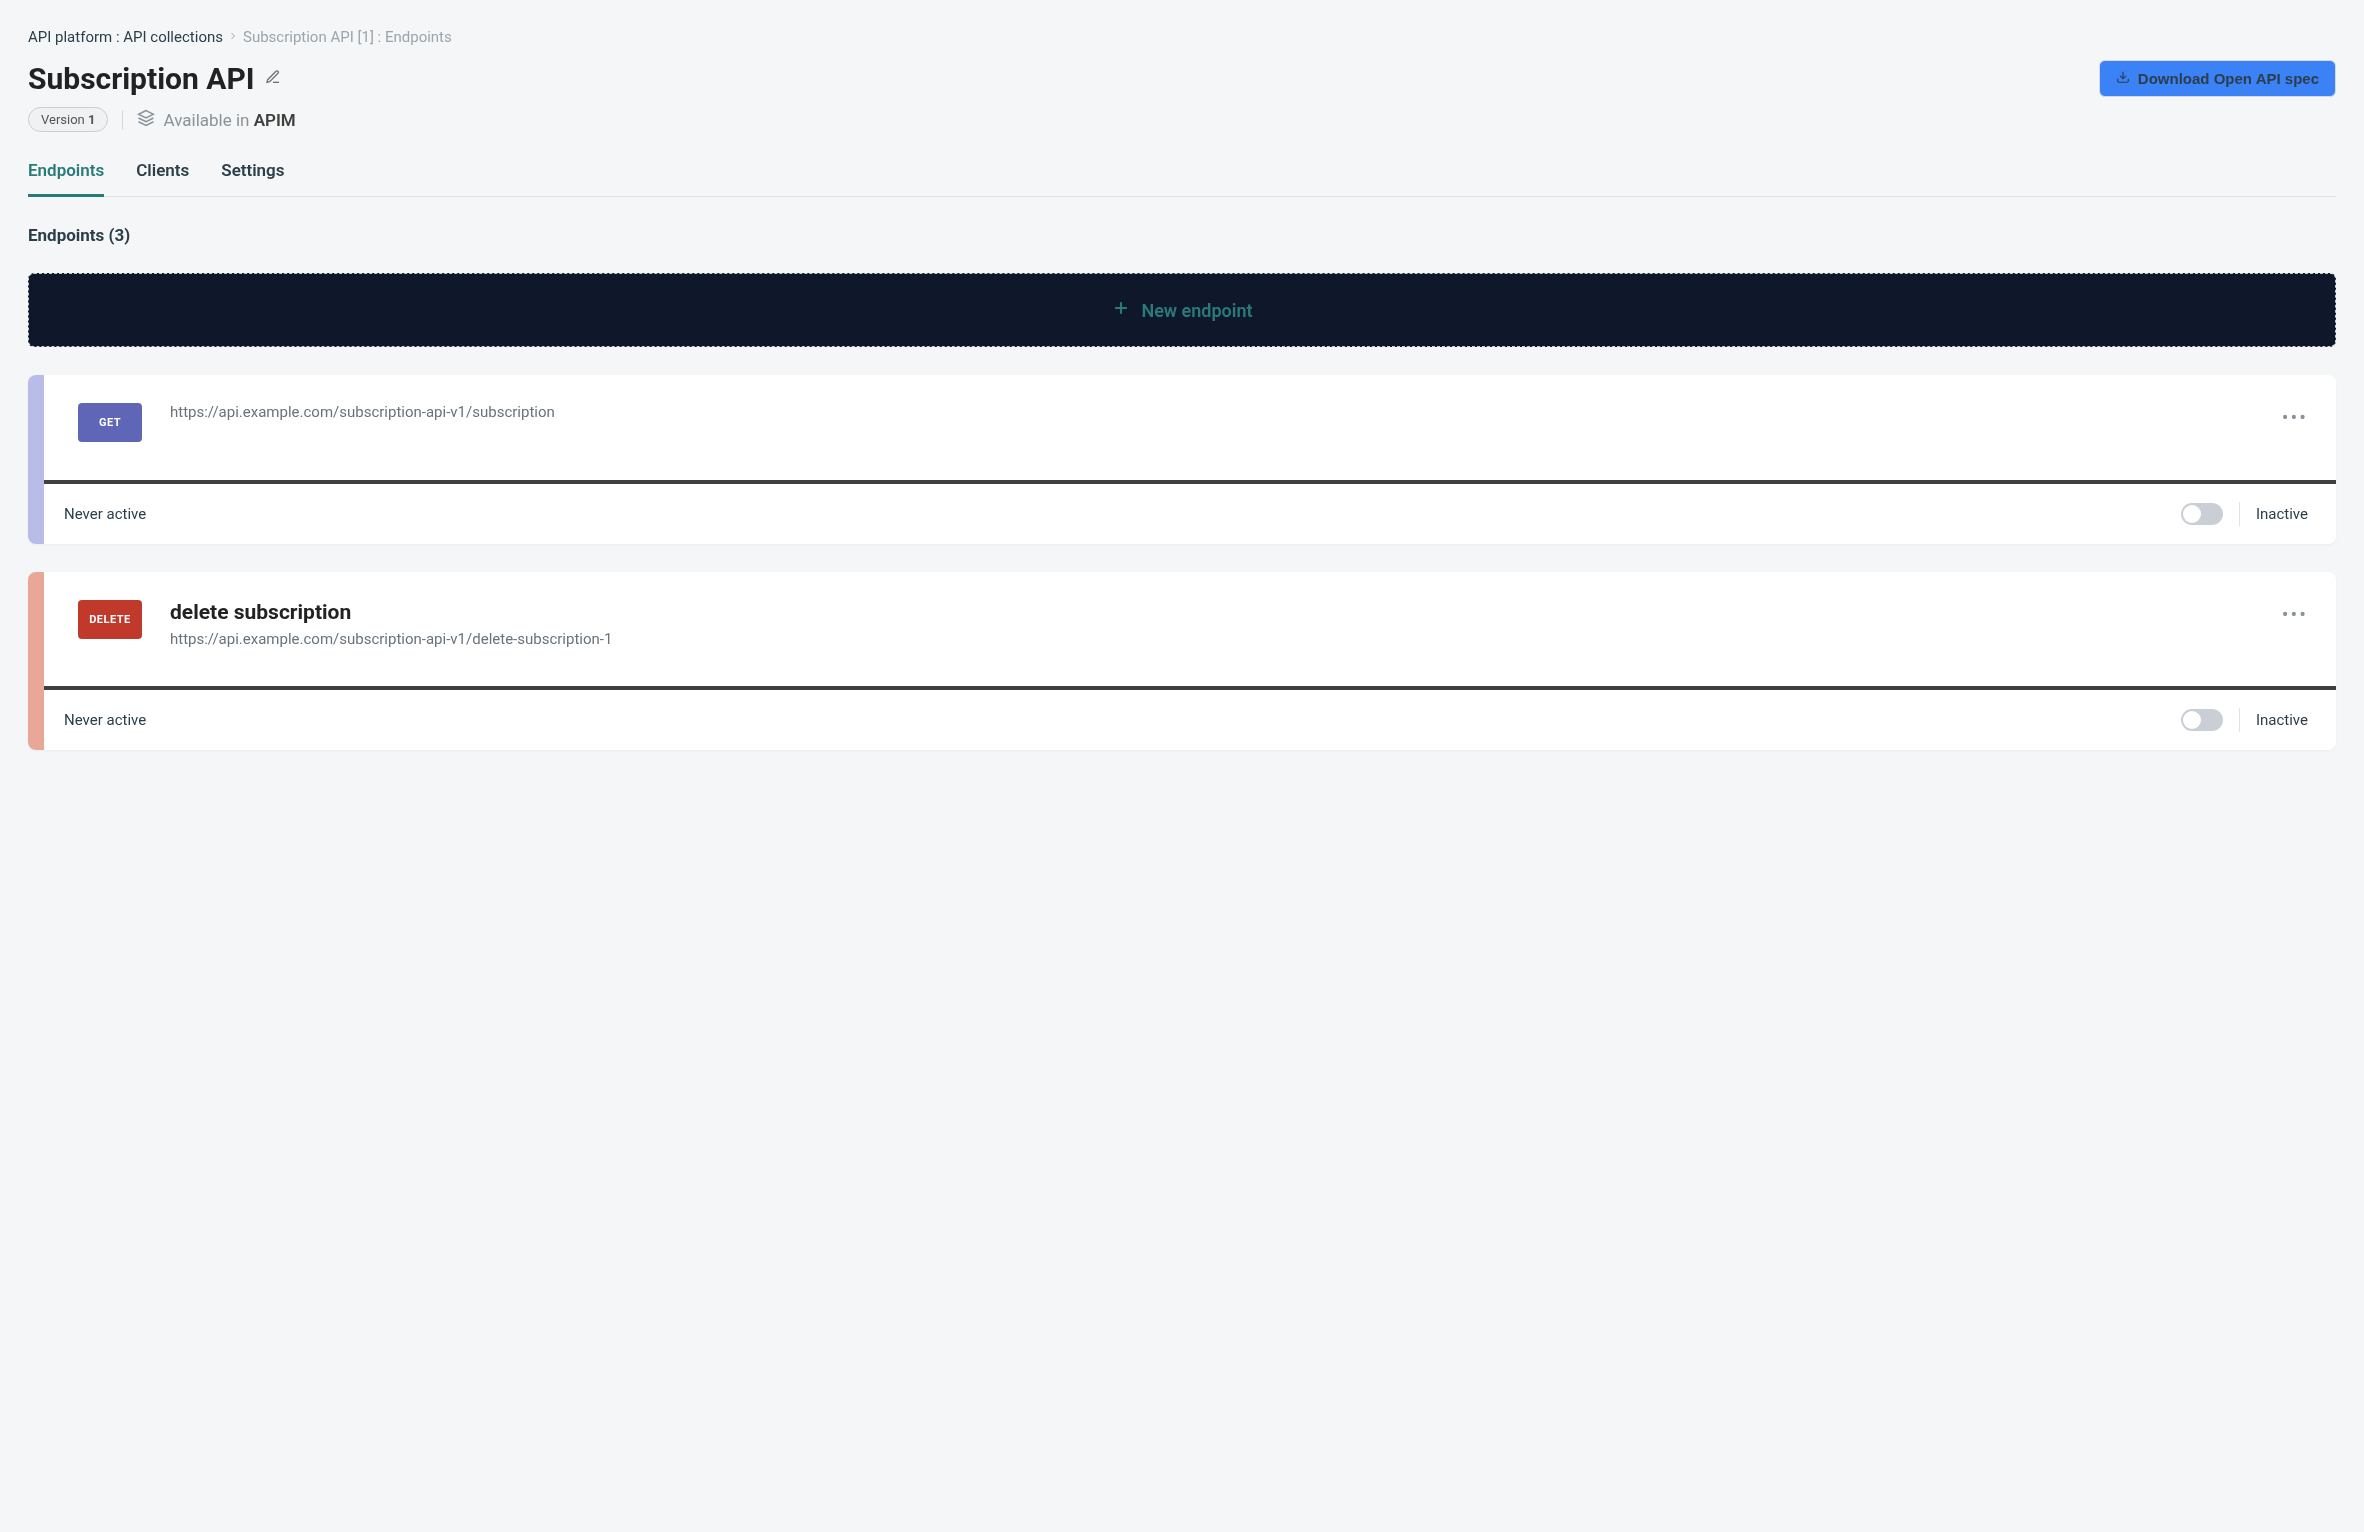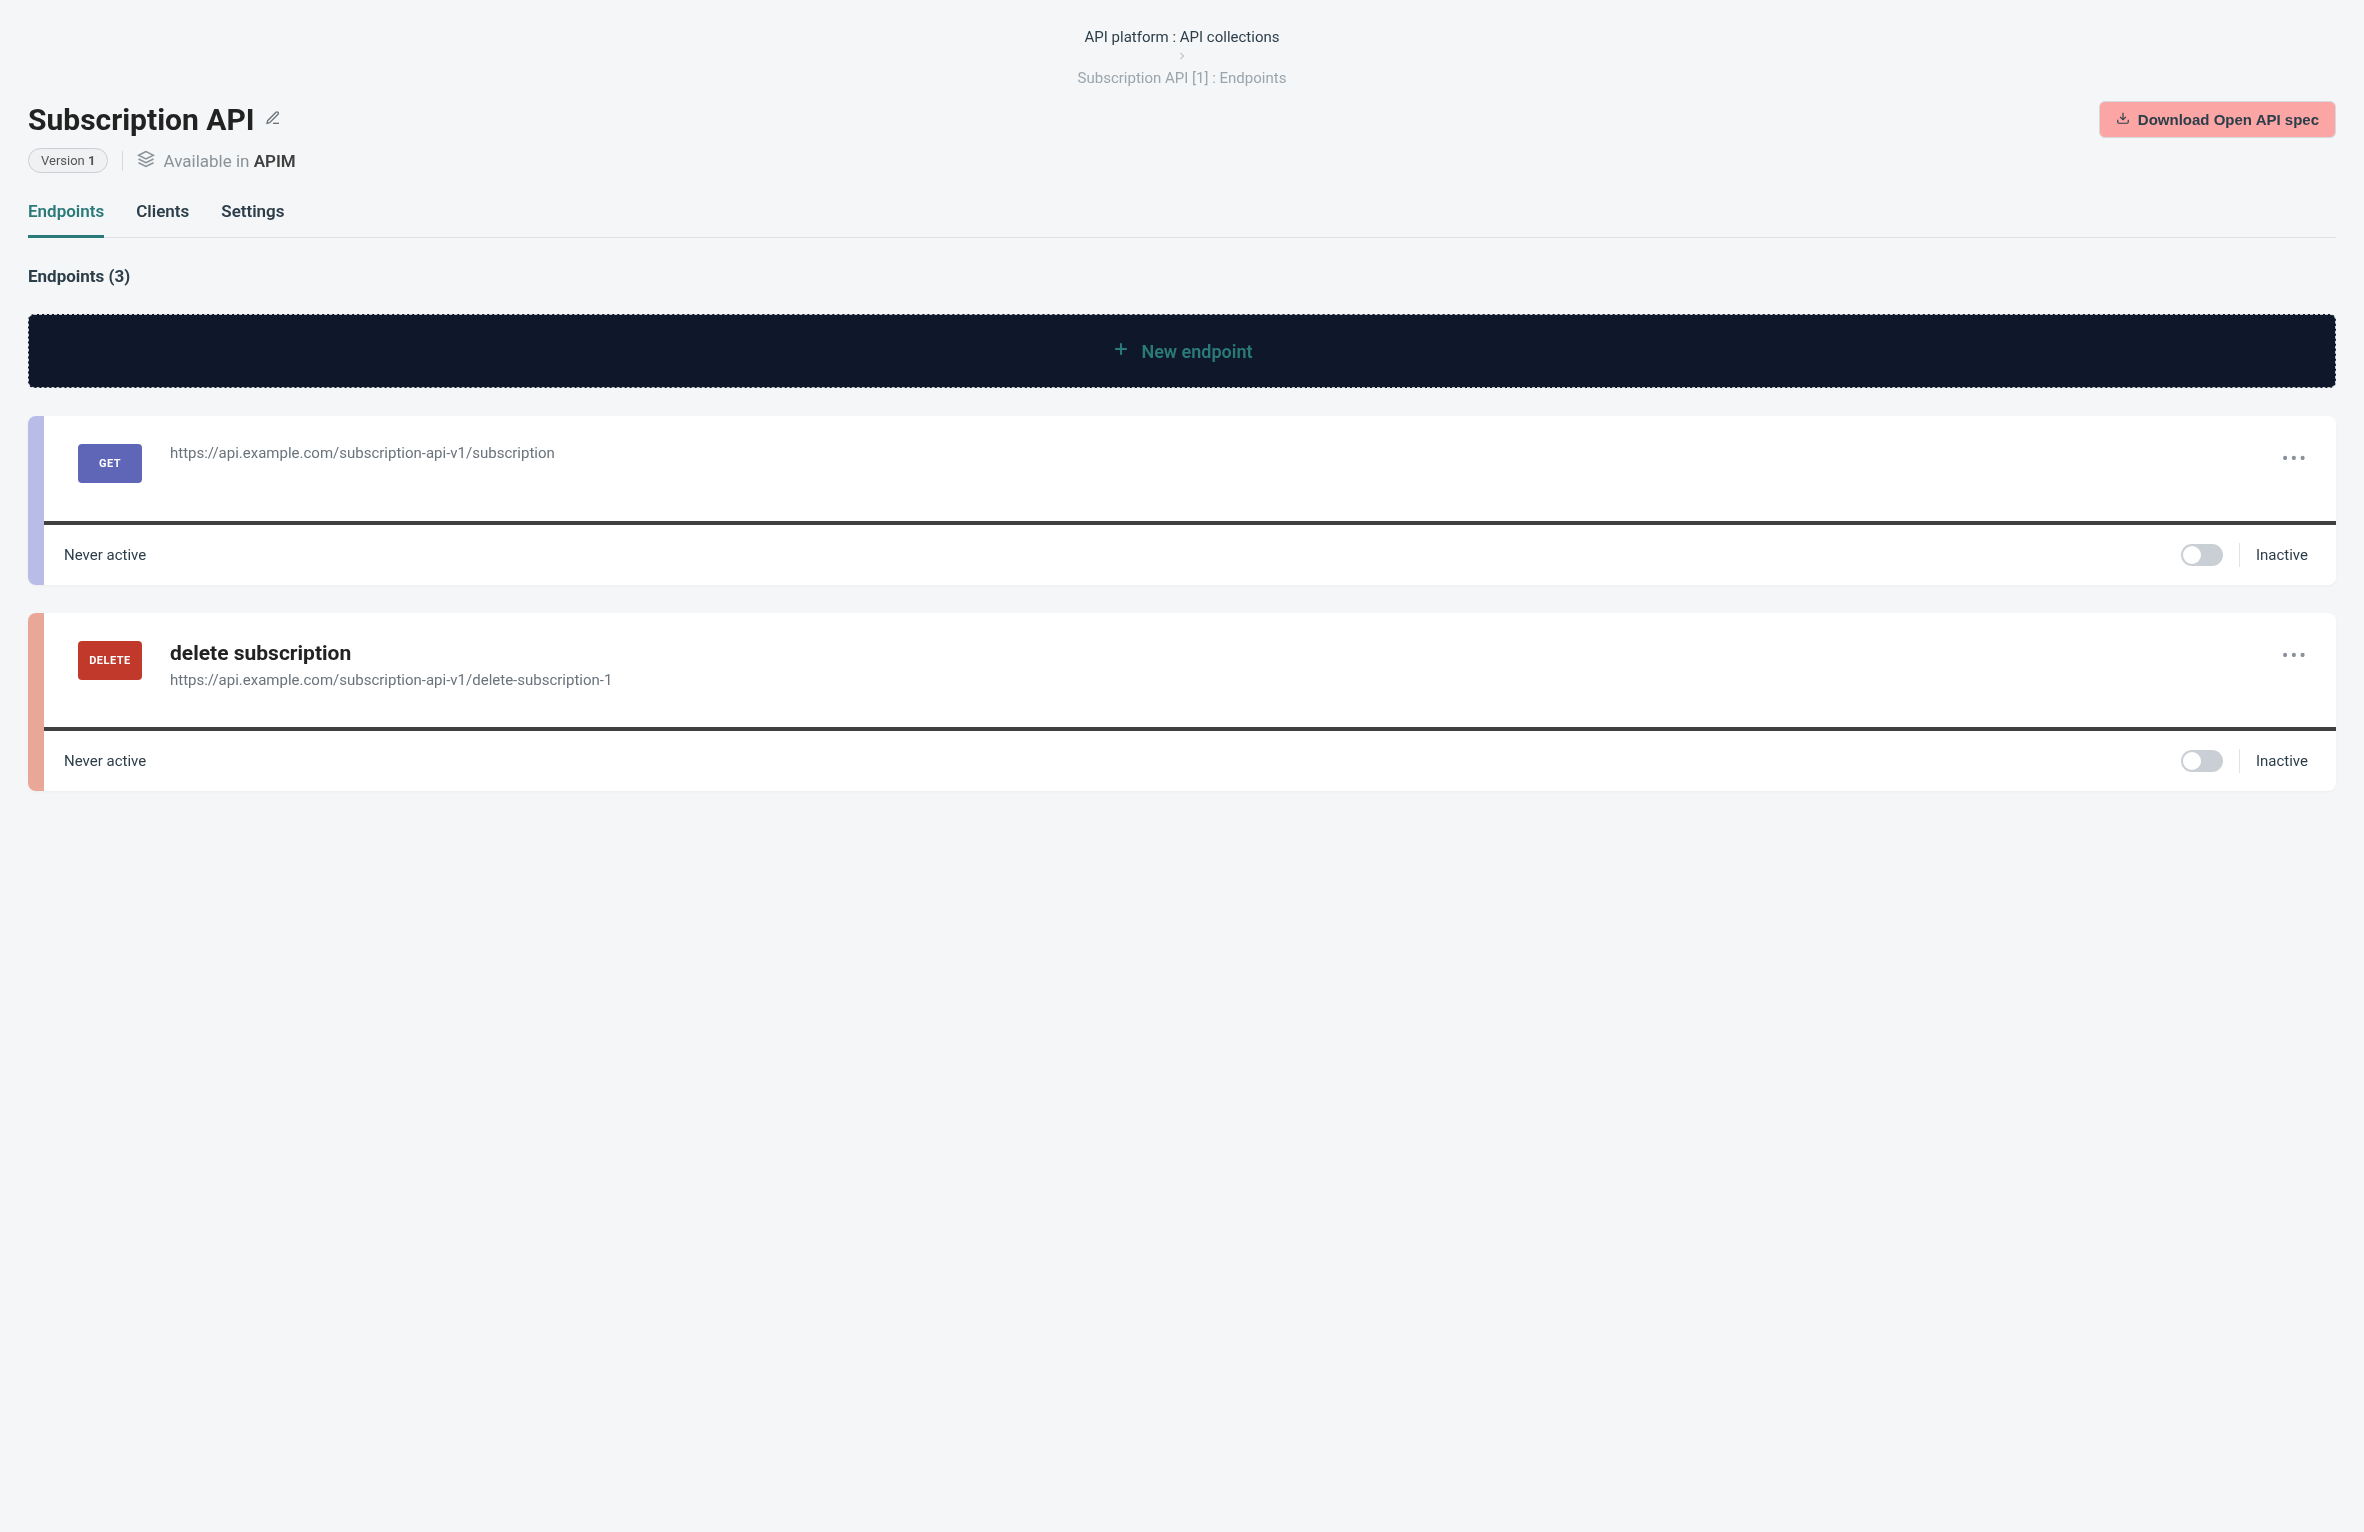--- a/index.html
+++ b/index.html
@@ -8,21 +8,20 @@
   background: #f5f6f7;
   color: #2c3e4a;
   padding: 28px;
 }
 .breadcrumb {
   display: flex;
   align-items: center;
   gap: 4px;
   font-size: 15px;
   margin-bottom: 14px;
-  flex-direction: column;
 }
 .breadcrumb a {
   color: #2c3e4a;
   text-decoration: none;
 }
 .breadcrumb .sep {
   color: #9aa5ad;
   font-size: 13px;
 }
 .breadcrumb .current {
@@ -47,21 +46,21 @@
 .edit-icon {
   color: #6a737b;
   width: 16px;
   height: 16px;
   flex-shrink: 0;
 }
 .download-btn {
   display: flex;
   align-items: flex-start;
   gap: 8px;
-  background: #fca5a5;
+  background: #3b82f6;
   border: 1px solid #d5dade;
   border-radius: 6px;
   padding: 9px 16px;
   font-size: 15px;
   font-weight: 600;
   color: #2c3e4a;
   cursor: pointer;
 }
 .download-btn svg { width: 14px; height: 14px; }
 .meta-row {

